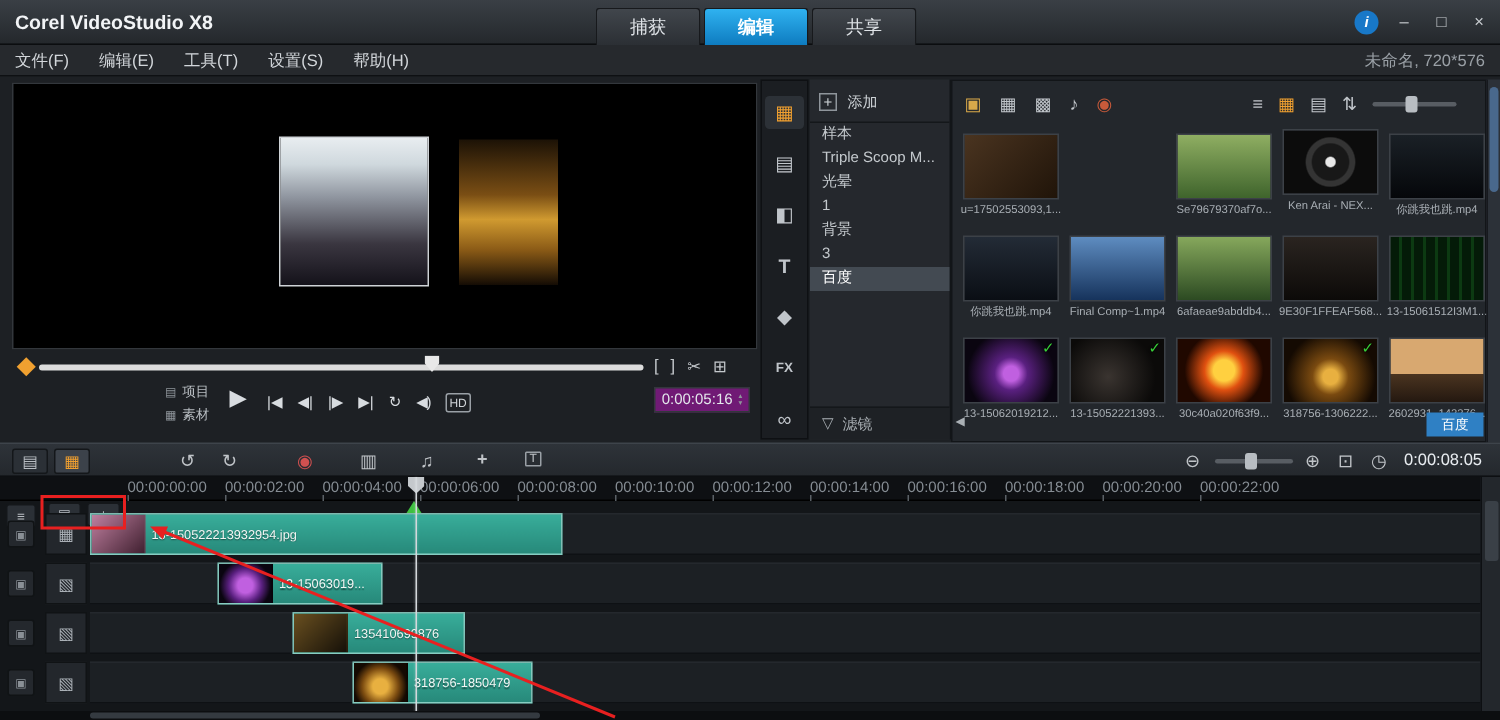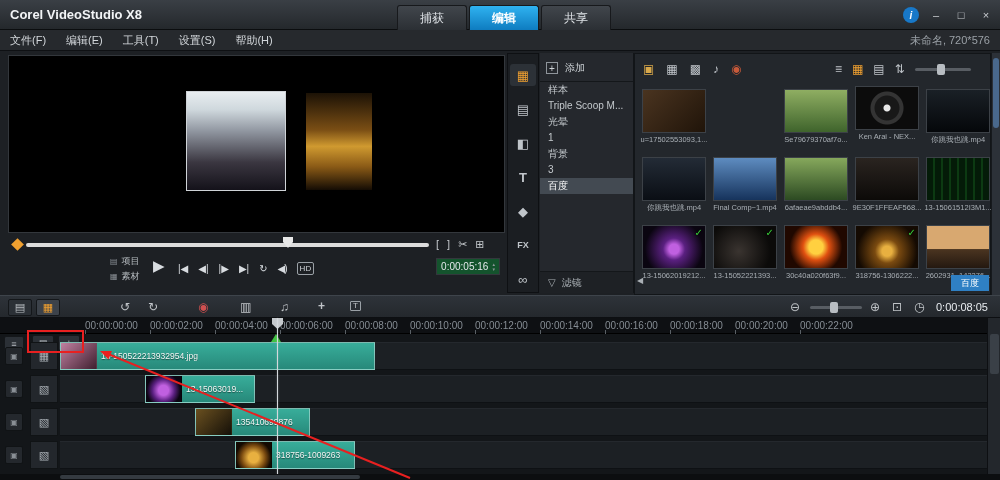--- a/index.html
+++ b/index.html
@@ -28,21 +28,21 @@
   .pimg1{background:linear-gradient(180deg,#e8edf0 0%,#cfd8dd 18%,#9096a0 40%,#3a3640 72%,#14121a 100%);border:1px solid #cfd3d7}
   .pimg2{background:linear-gradient(180deg,#1c1206 0%,#7a4e14 38%,#d09a30 55%,#8a5a16 76%,#140c04 100%)}
   .seek-track{background:#dcdcdc;border-radius:2px}
   .diamond{background:#f0a030;transform:rotate(45deg)}
   .seek-handle{background:#e8e8e8;clip-path:polygon(0 0,100% 0,100% 45%,50% 100%,0 45%)}
   .mkbtn{font-size:11px;color:#c4c8cc;cursor:pointer}
   .mode-row{display:flex;align-items:center;gap:4px;font-size:9px;color:#b8bdc2}
   .mode-row .g{font-size:8px;color:#8f959b}
   .tbtn{color:#d8dce0;cursor:pointer;line-height:1}
   .hd{border:1px solid #9aa0a6;border-radius:2px;font-size:8px;padding:1px 2px;color:#cfd3d7}
-  .timecode{background:#14532d;border:1px solid #33373c;color:#e4e8ec;font-size:10px;display:flex;align-items:center;justify-content:center;gap:4px}
+  .timecode{background:#701a75;border:1px solid #33373c;color:#e4e8ec;font-size:10px;display:flex;align-items:center;justify-content:center;gap:4px}
   .spin{display:flex;flex-direction:column;font-size:5px;color:#8f959b;line-height:1}
 
   
   .navstrip{background:#1b1e22;border:1px solid #0e1013;display:flex;flex-direction:column;align-items:center;padding-top:10px;gap:12px}
   .nico{width:26px;height:22px;display:flex;align-items:center;justify-content:center;font-size:13px;color:#c0c5ca;cursor:pointer;border-radius:3px}
   .nico.active{color:#f0a030;background:#2c3137}
   .nico.small{font-size:9px;font-weight:bold}
 
   
   .catpanel{background:#25282d;border-right:1px solid #121518}
@@ -363,21 +363,21 @@
   <div class="clip abs" style="left:145px;top:375px;width:110px">
     <div class="cthumb t11"></div>
     <div class="clabel">13-15063019...</div>
   </div>
   <div class="clip abs" style="left:195px;top:408px;width:115px">
     <div class="cthumb ct3"></div>
     <div class="clabel">135410699876</div>
   </div>
   <div class="clip abs" style="left:235px;top:441px;width:120px">
     <div class="cthumb t14"></div>
-    <div class="clabel">318756-1009263</div>
+    <div class="clabel">318756-1850479</div>
   </div>
 
   <div class="abs playmark" style="left:272px;top:318px;width:11px;height:11px"></div>
   <div class="abs greentri" style="left:271px;top:334px"></div>
   <div class="abs playline" style="left:277px;top:318px;width:1px;height:162px"></div>
 
   <div class="tscroll abs" style="left:987px;top:318px;width:13px;height:162px">
     <div class="abs" style="left:2px;top:16px;width:9px;height:40px;background:#3a4047;border-radius:2px"></div>
   </div>
 

